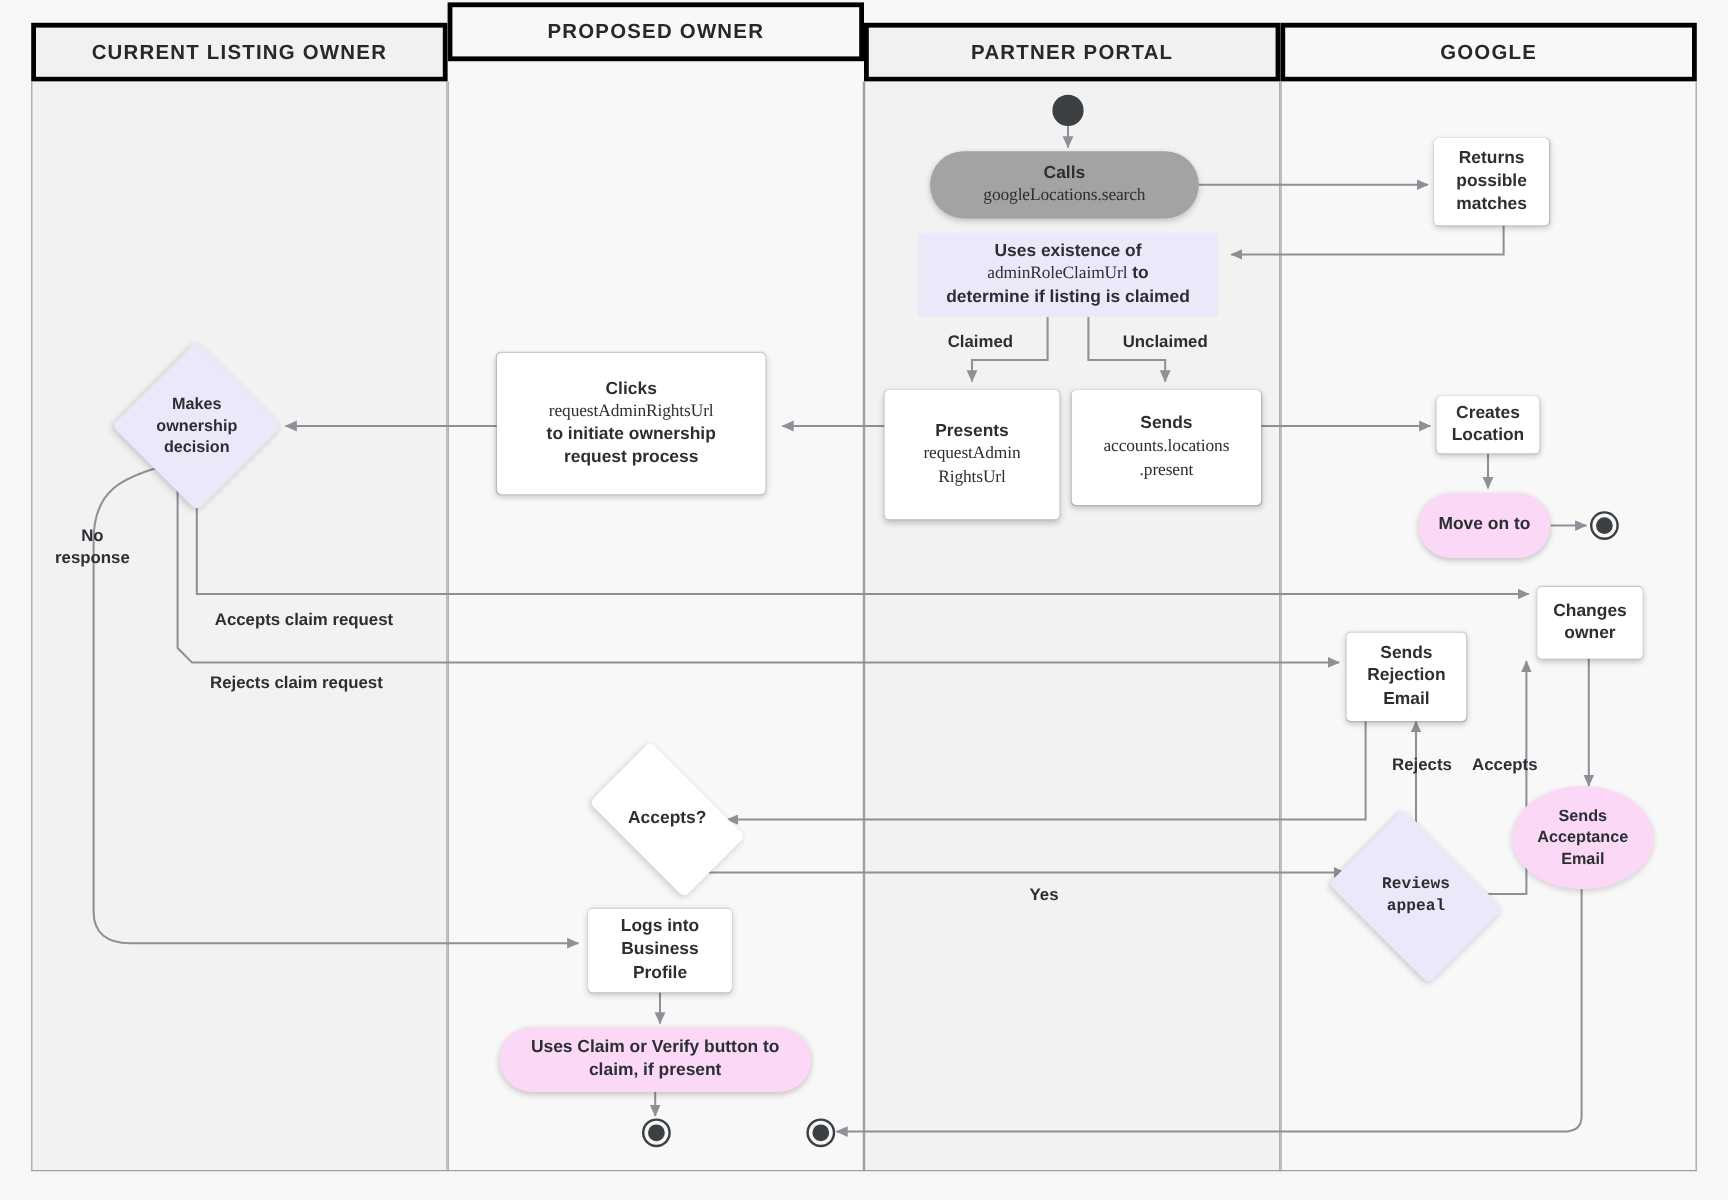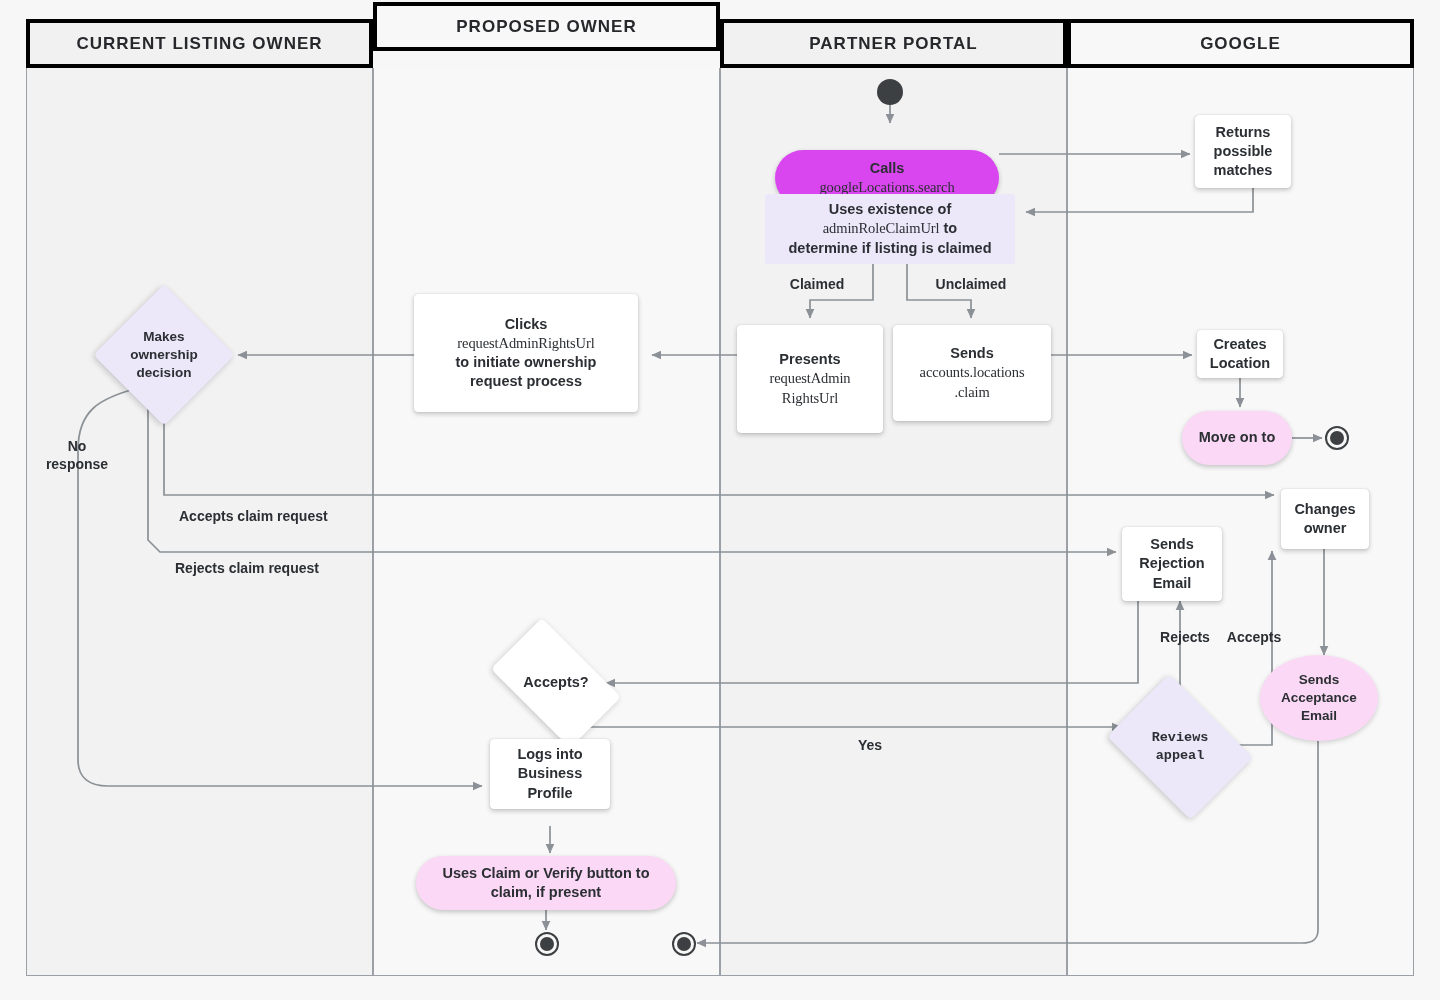--- a/index.html
+++ b/index.html
@@ -65,21 +65,21 @@
 
   .box {
     background: #ffffff;
     border-radius: 4px;
     box-shadow: 0 2px 5px rgba(0,0,0,0.22), 0 0 1px rgba(0,0,0,0.25);
   }
   .pill {
     border-radius: 999px;
     box-shadow: 0 2px 5px rgba(0,0,0,0.22);
   }
-  .pill.cyan { background: #d946ef; margin-top: 24px; }
+  .pill.cyan { background: #a3a3a3; }
   .pill.pink { background: #fbd8f5; }
   .ellipse {
     border-radius: 50%;
     background: #fbd8f5;
     box-shadow: 0 2px 5px rgba(0,0,0,0.16);
   }
   .rect-lav {
     background: #ece8fa;
     border-radius: 3px;
   }
@@ -234,21 +234,21 @@
       <span>Presents</span><br>
       <span class="mono">requestAdmin</span><br>
       <span class="mono">RightsUrl</span>
     </span>
   </div>
 
   <div class="node box" style="left:893px; top:325px; width:158px; height:96px;">
     <span class="txt">
       <span>Sends</span><br>
       <span class="mono">accounts.locations</span><br>
-      <span class="mono">.claim</span>
+      <span class="mono">.present</span>
     </span>
   </div>
 
   <div class="node box" style="left:1197px; top:330px; width:86px; height:48px; white-space:pre-line;">
     <span class="txt">Creates
 Location</span>
   </div>
 
   <div class="node pill pink" style="left:1182px; top:411px; width:110px; height:54px;">
     <span class="txt">Move on to</span>
@@ -293,21 +293,21 @@
     <span class="dshape"></span>
     <span class="txt" style="white-space:pre-line; font-size:13.5px;font-family:Liberation Mono, monospace;">Reviews
 appeal</span>
   </div>
 
   <div class="node diamond white" style="left:500px; top:647px; width:112px; height:72px;">
     <span class="dshape"></span>
     <span class="txt">Accepts?</span>
   </div>
 
-  <div class="node box" style="left:490px; top:739px; width:120px; height:70px; white-space:pre-line;">
+  <div class="node box" style="left:490px; top:757px; width:120px; height:70px; white-space:pre-line;">
     <span class="txt">Logs into
 Business
 Profile</span>
   </div>
 
   <div class="node pill pink" style="left:416px; top:856px; width:260px; height:54px;">
     <span class="txt">
       <span>Uses Claim or Verify button to</span><br>
       <span>claim, if present</span>
     </span>

